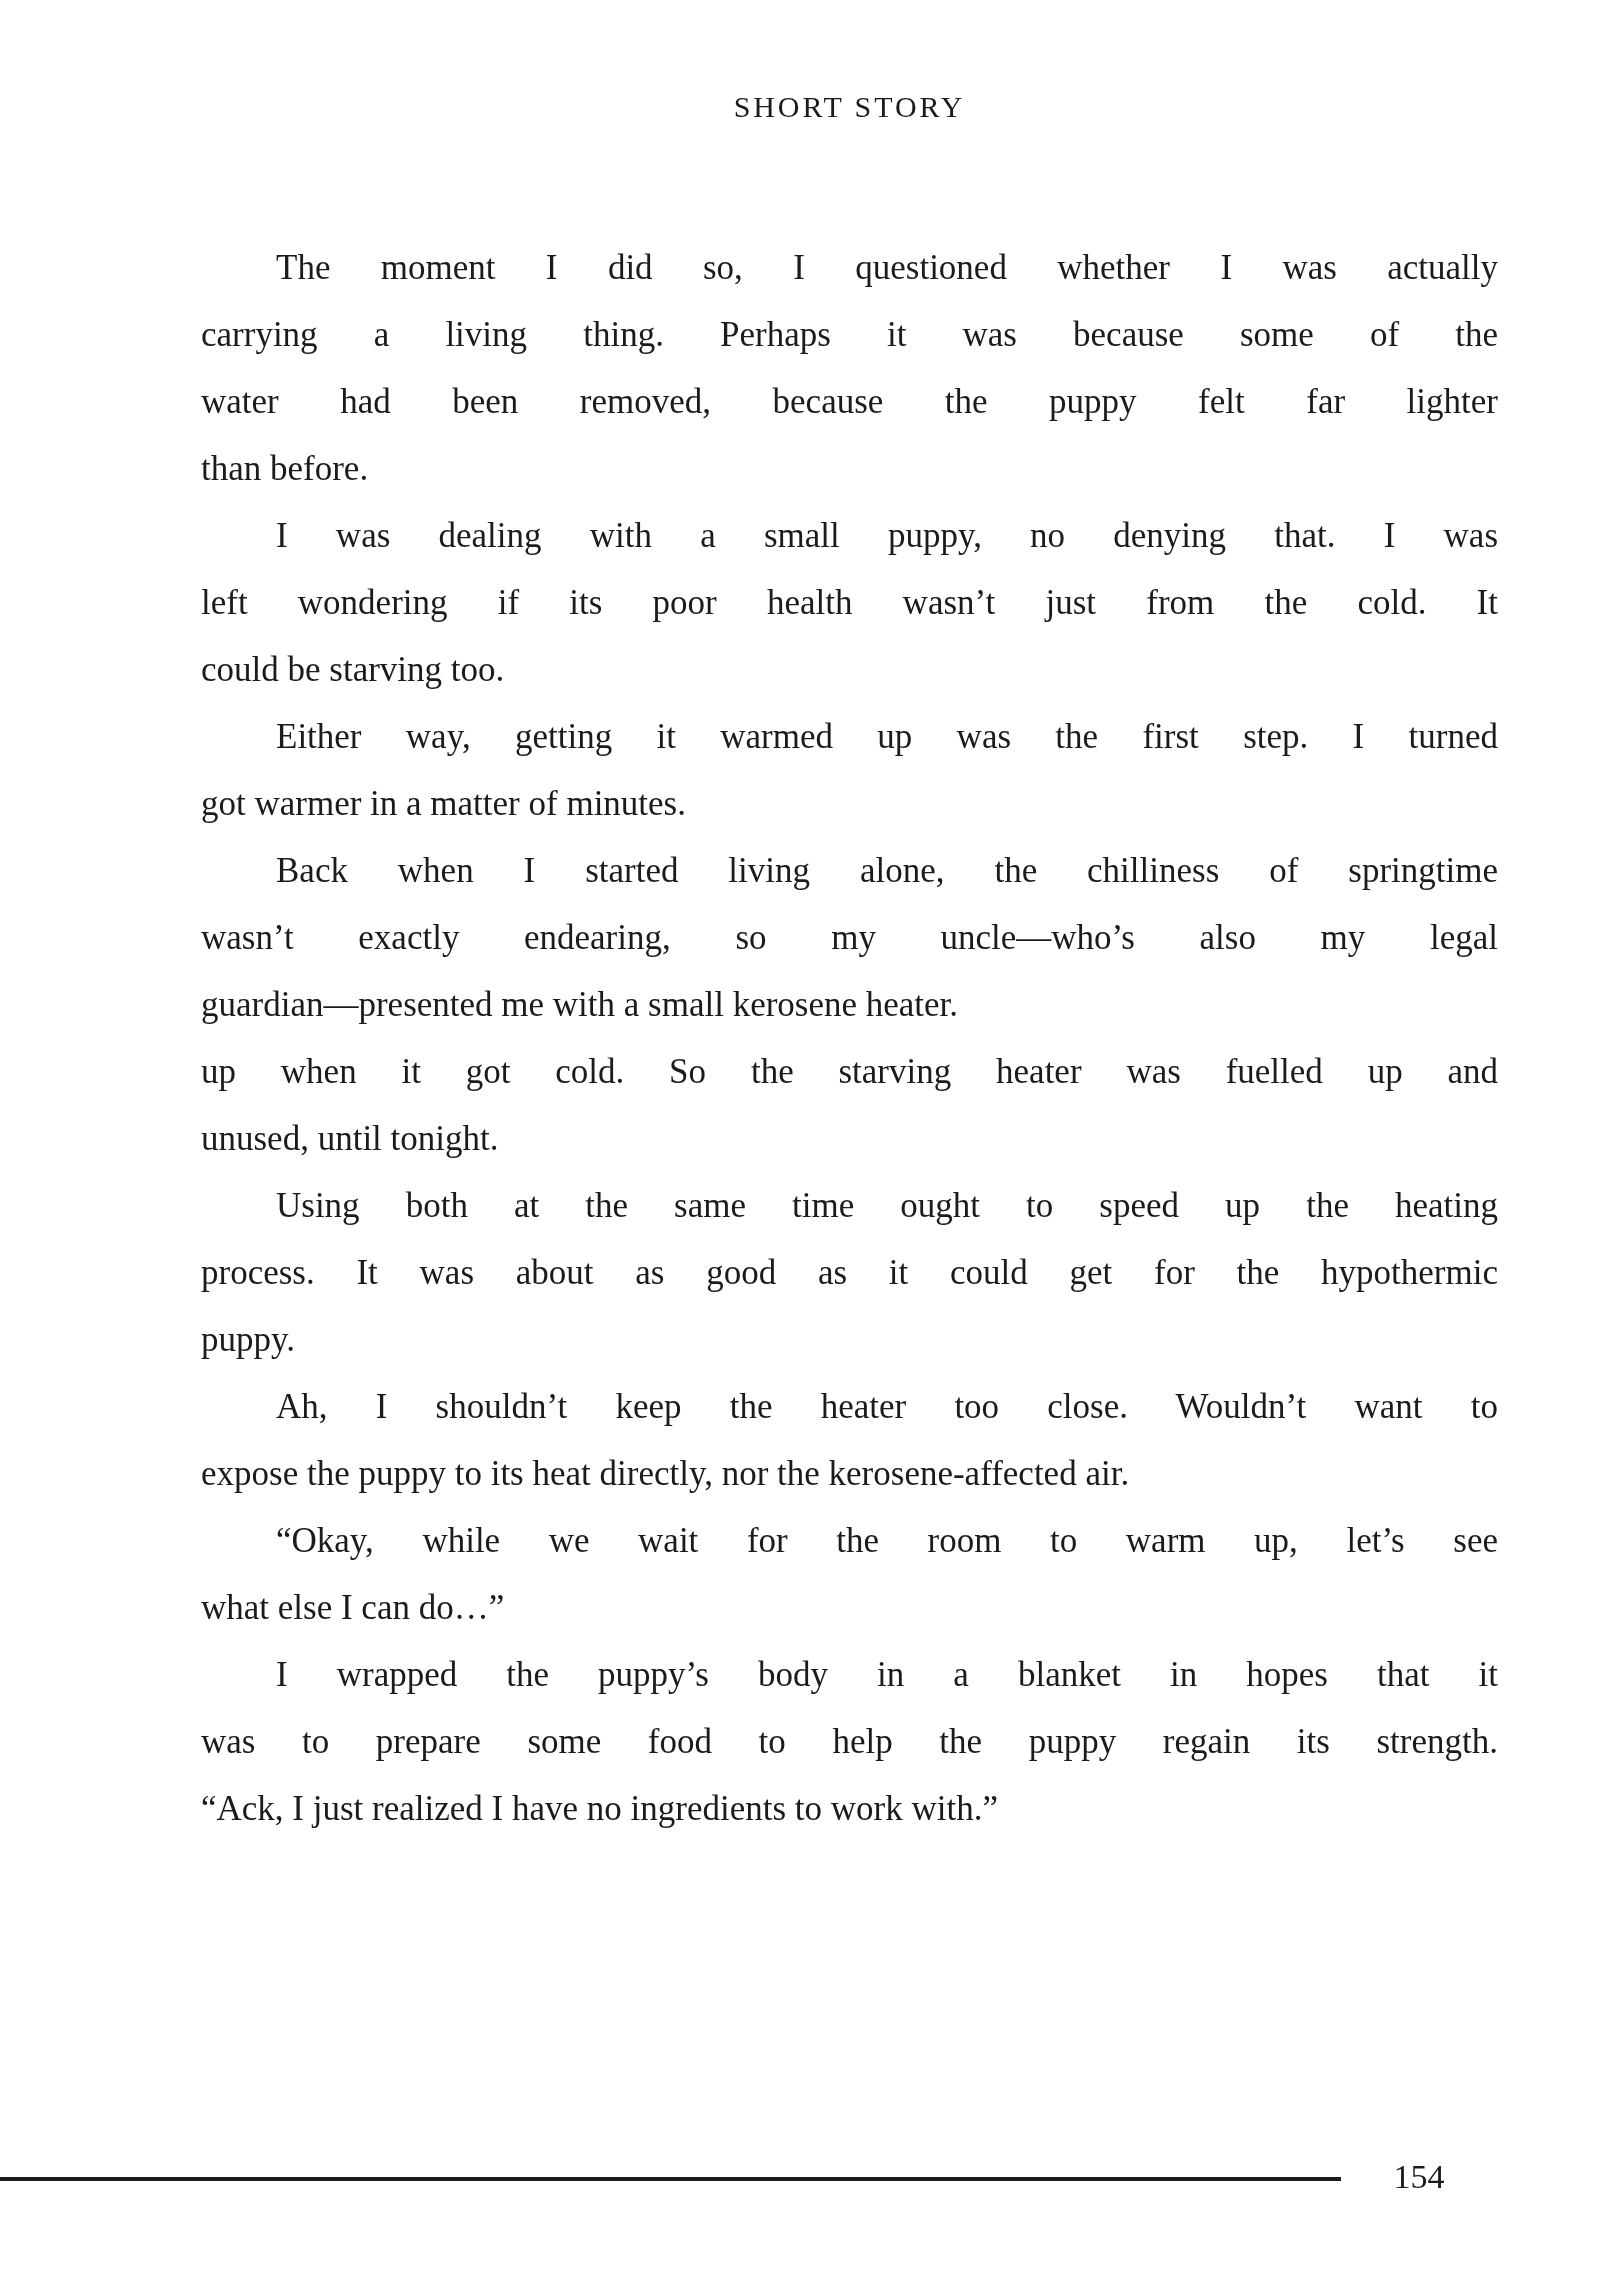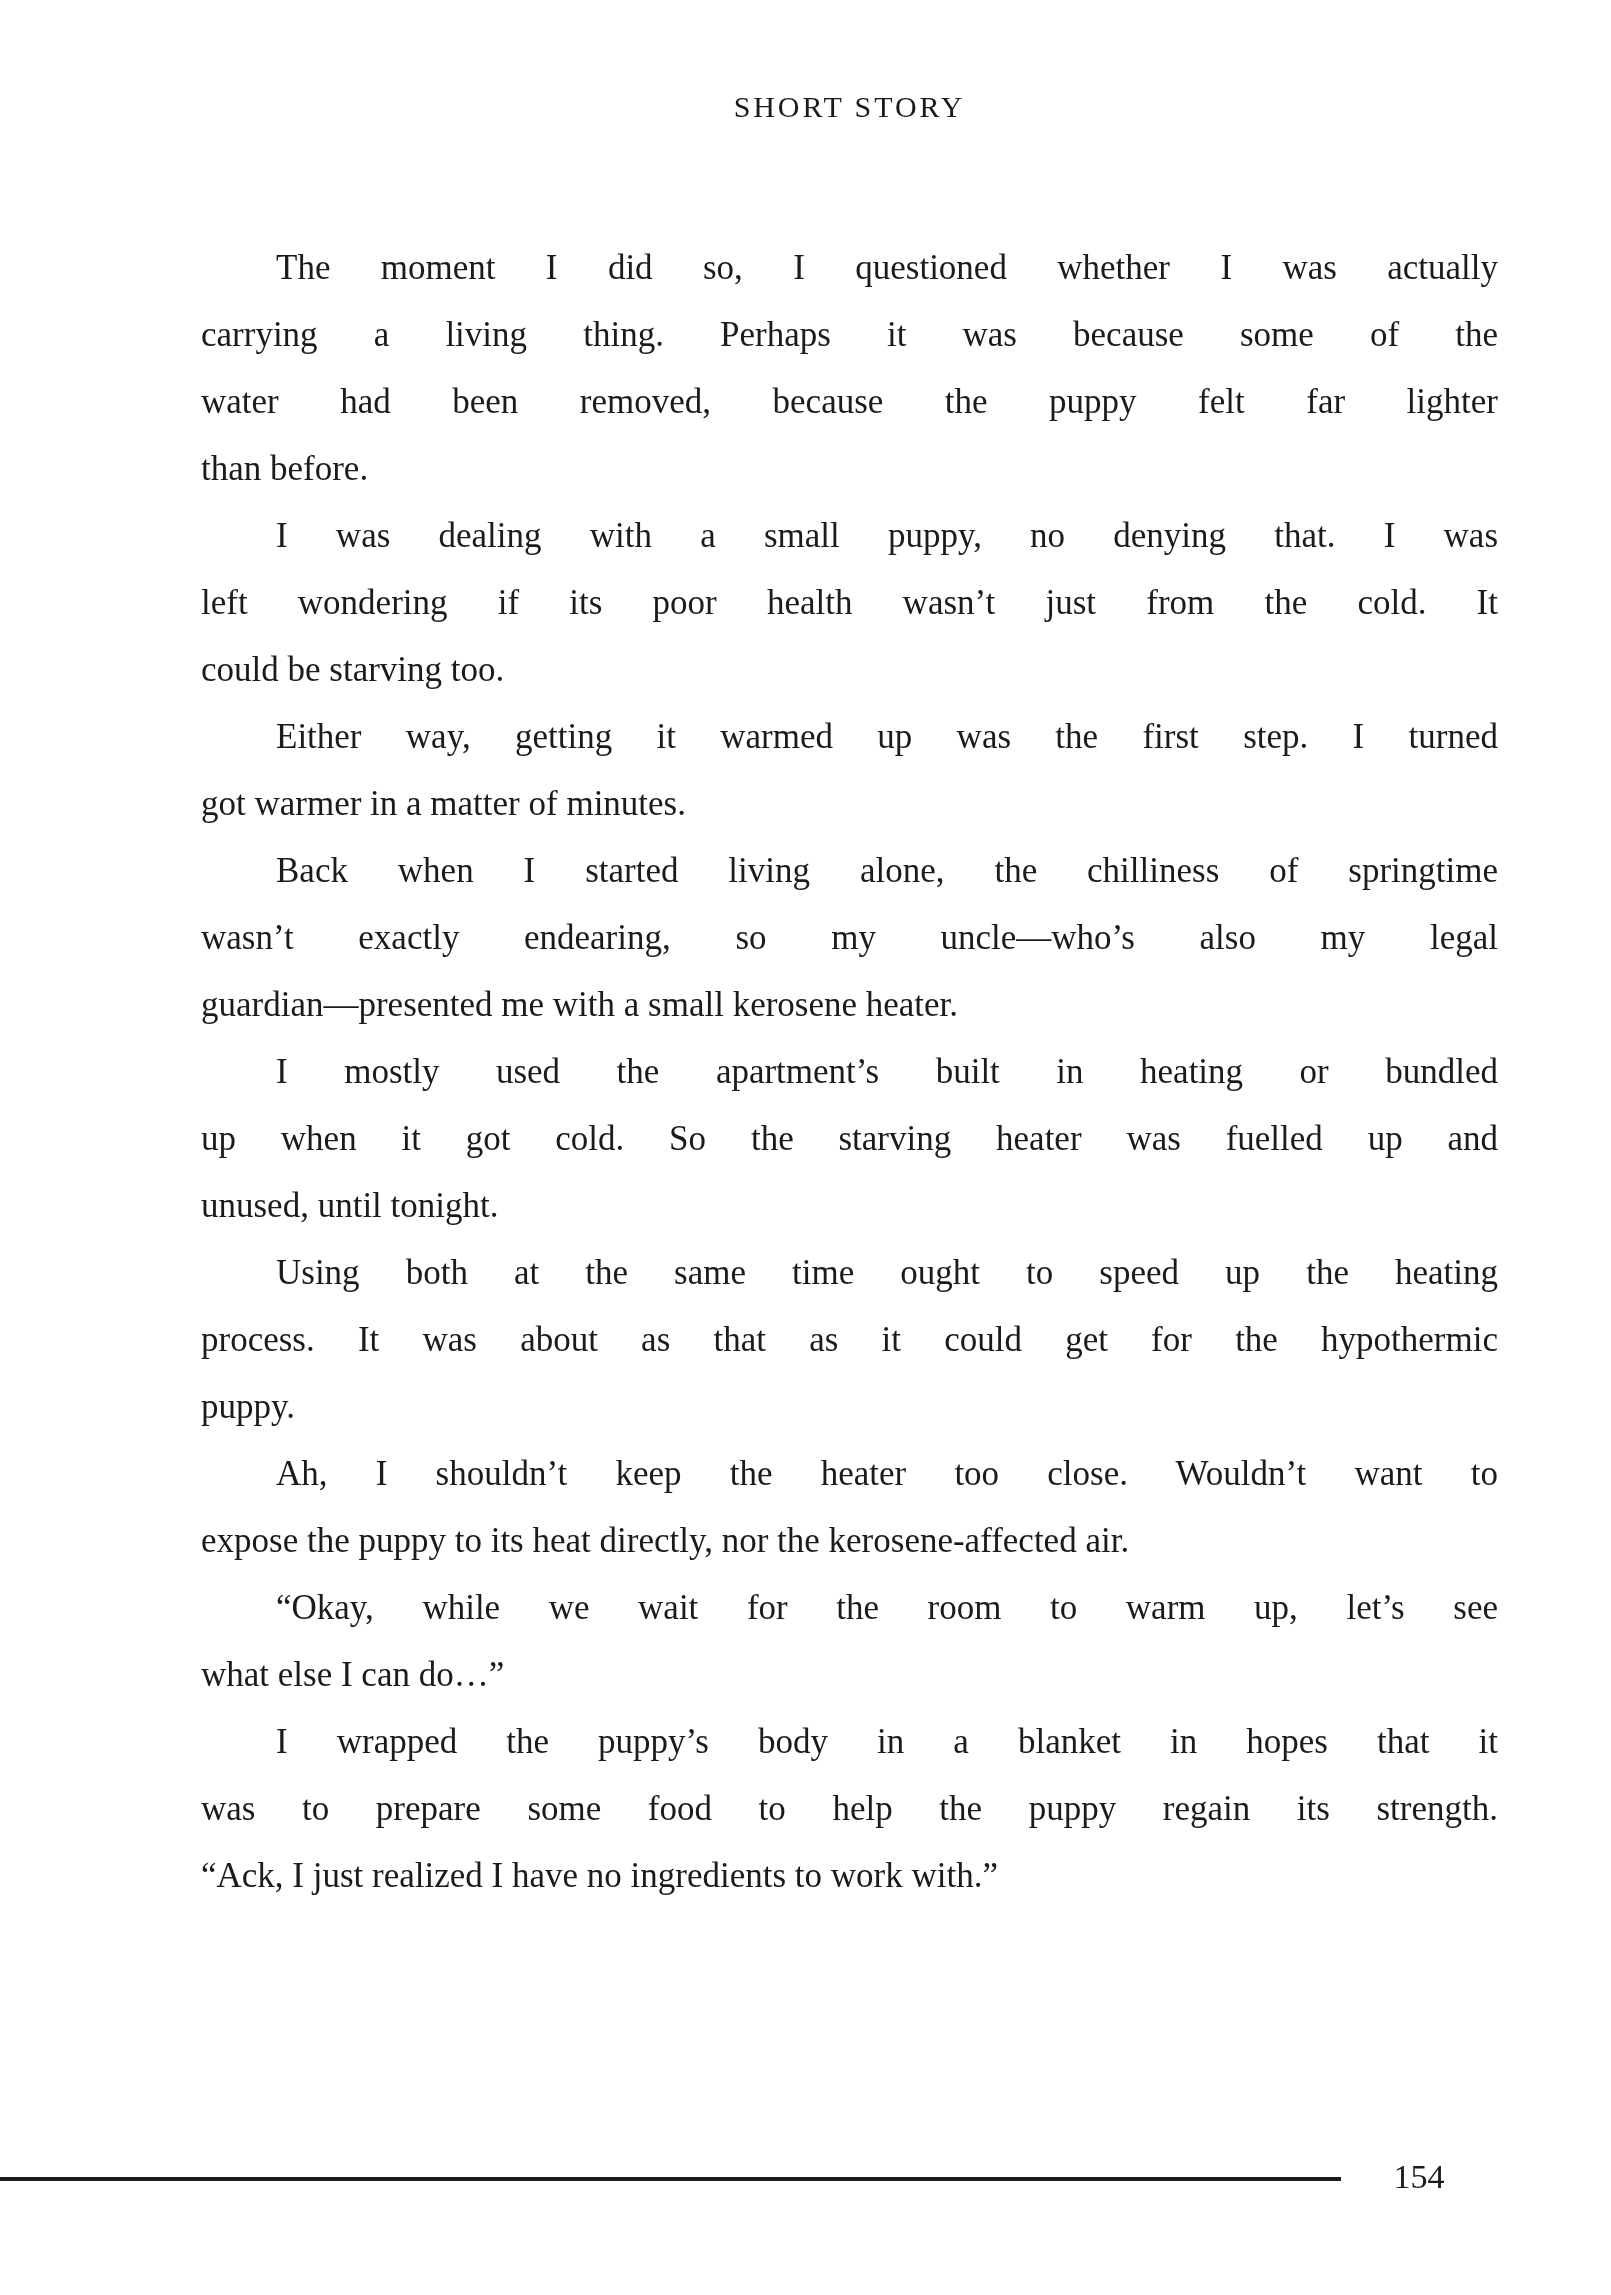--- a/index.html
+++ b/index.html
@@ -78,27 +78,26 @@
     <div class="para">
       <div class="line first">Either way, getting it warmed up was the first step.  I turned</div>
       <div class="line last">got warmer in a matter of minutes.</div>
     </div>
     <div class="para">
       <div class="line first">Back when I started living alone, the chilliness of springtime</div>
       <div class="line">wasn’t exactly endearing, so my uncle—who’s also my legal</div>
       <div class="line last">guardian—presented me with a small kerosene heater.</div>
     </div>
     <div class="para">
-      <div class="line first">I mostly used the apartment’s built in heating or bundled</div>
       <div class="line">up when it got cold. So the starving heater was fuelled up and</div>
       <div class="line last">unused, until tonight.</div>
     </div>
     <div class="para">
       <div class="line first">Using both at the same time ought to speed up the heating</div>
-      <div class="line">process. It was about as that as it could get for the hypothermic</div>
+      <div class="line">process. It was about as good as it could get for the hypothermic</div>
       <div class="line last">puppy.</div>
     </div>
     <div class="para italic">
       <div class="line first">Ah, I shouldn’t keep the heater too close. Wouldn’t want to</div>
       <div class="line last">expose the puppy to its heat directly, nor the kerosene-affected air.</div>
     </div>
     <div class="para">
       <div class="line first">“Okay, while we wait for the room to warm up, let’s see</div>
       <div class="line last">what else I can do…”</div>
     </div>

